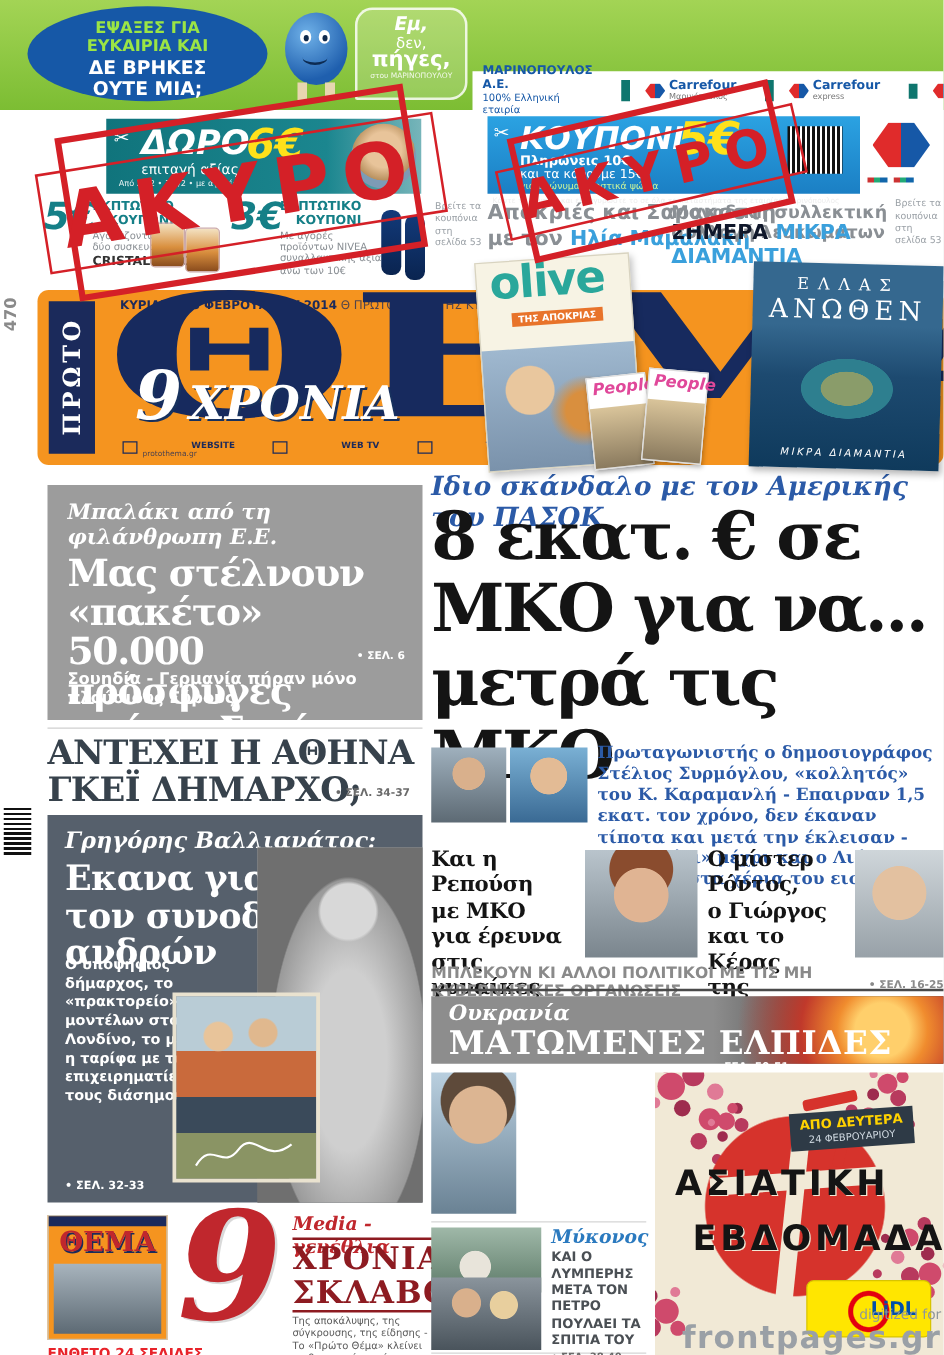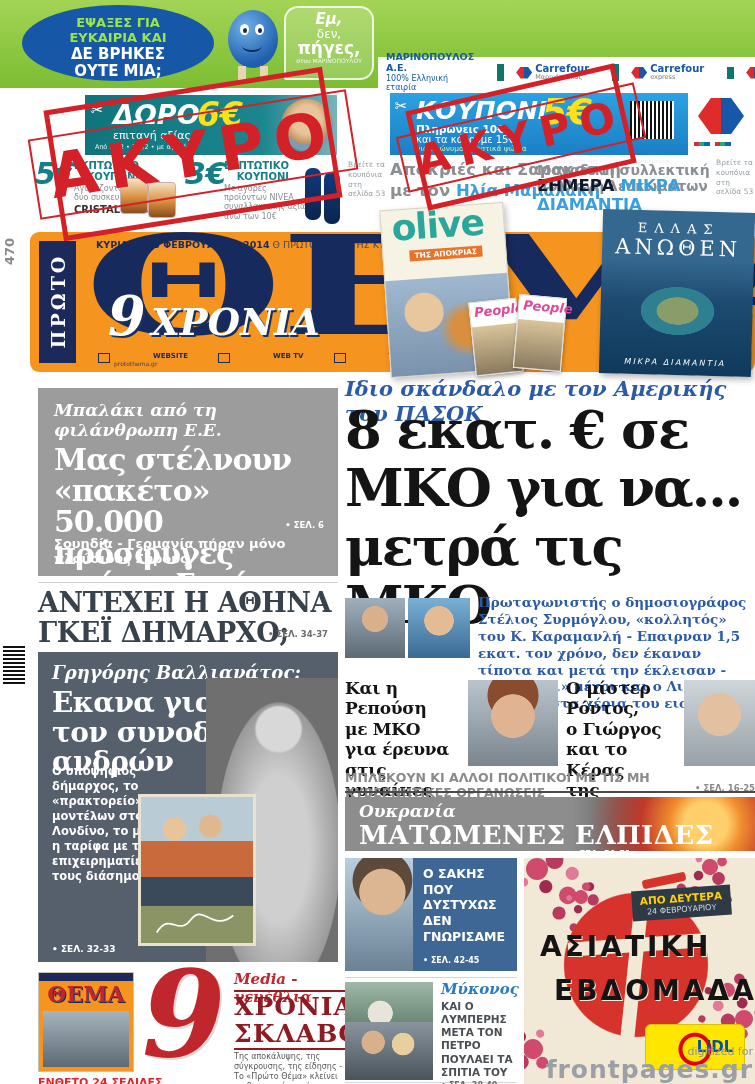--- a/index.html
+++ b/index.html
@@ -483,28 +483,20 @@
   <div class="abs mko-rule"></div>
 
   <div class="abs ukraine">
     <div class="ukr-kicker">Ουκρανία</div>
     <div class="ukr-page pageref">• ΣΕΛ. 50-51</div>
     <div class="ukr-head">ΜΑΤΩΜΕΝΕΣ ΕΛΠΙΔΕΣ</div>
   </div>
 
   <div class="abs sakis">
     <div class="sakis-photo"></div>
-    <div class="sakis-box">
-      <div class="sakis-head pre">Ο ΣΑΚΗΣ
-ΠΟΥ
-ΔΥΣΤΥΧΩΣ
-ΔΕΝ
-ΓΝΩΡΙΣΑΜΕ</div>
-      <div class="sakis-page pageref">• ΣΕΛ. 42-45</div>
-    </div>
   </div>
 
   <div class="abs mykonos">
     <div class="myk-ph1"></div>
     <div class="myk-ph2"></div>
     <div class="myk-text">
       <div class="myk-kicker">Μύκονος</div>
       <div class="myk-head pre">ΚΑΙ Ο
 ΛΥΜΠΕΡΗΣ
 ΜΕΤΑ ΤΟΝ

